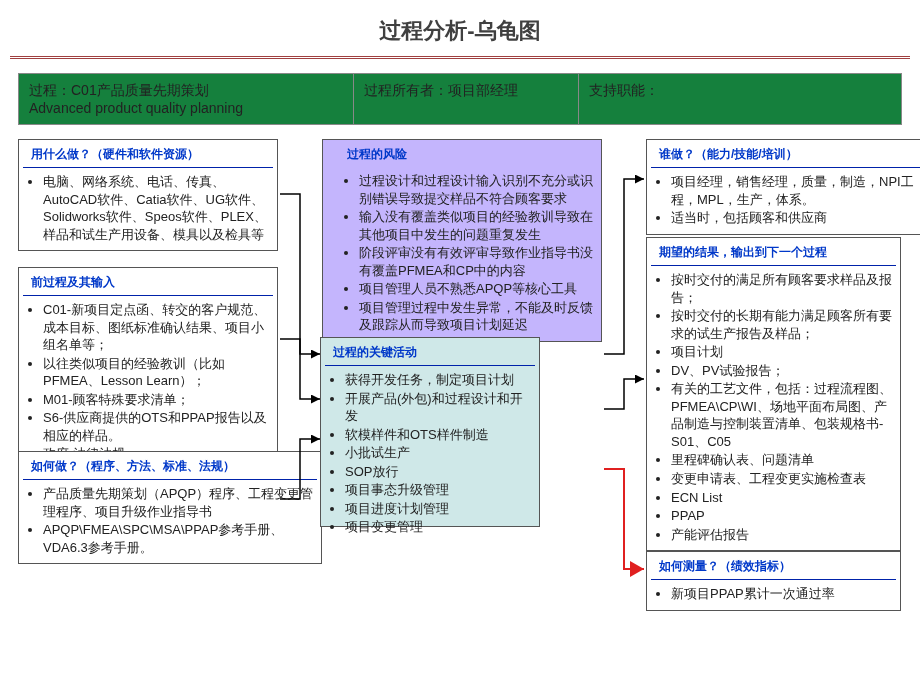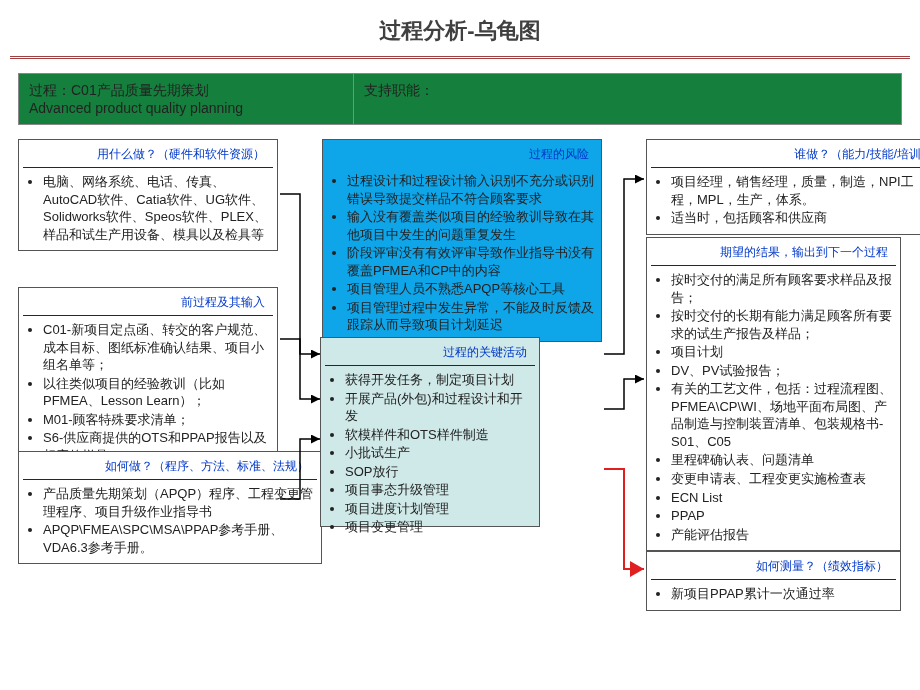--- a/index.html
+++ b/index.html
@@ -43,64 +43,64 @@
       margin: 0 18px;
       height: 520px;
     }
     .box {
       position: absolute;
       border: 1px solid #555;
       background: #fff;
     }
     .box-header {
       color: #0038c9;
-      font-weight: normal;
+      font-weight: bold;
       padding: 6px 8px 4px;
       font-size: 12px;
       border-bottom: 1.5px solid #0022aa;
       margin: 0 4px;
-      text-align: right;
     }
     .box-body {
       padding: 4px 6px 6px 6px;
       color: #222;
     }
     .box ul { list-style: disc; padding-left: 18px; }
     .box li { margin: 1px 0; line-height: 1.35; font-size: 13px; }
     .key-box { background: #cfe8e8; }
     .risk-box .box-header { border-bottom: none; }
-    .risk-box { background: #0ea5e9; }
+    .risk-box { background: #c4b5fd; padding-left: 12px; }
     svg.arrow-svg { position: absolute; overflow: visible; }
   </style>
 </head>
 <body>
 
 <div class="title">过程分析-乌龟图</div>
 <div class="title-underline"></div>
 
 <div class="header-table">
   <div class="header-cell hc1">
     <div>过程：C01产品质量先期策划</div>
     <div>Advanced product quality planning</div>
   </div>
+  <div class="header-cell hc2">过程所有者：项目部经理</div>
   <div class="header-cell hc3">支持职能：</div>
 </div>
 
 <div class="canvas">
 
   <div class="box" style="left:0; top:0; width:260px;">
     <div class="box-header">用什么做？（硬件和软件资源）</div>
     <div class="box-body">
         <ul>
           <li>电脑、网络系统、电话、传真、AutoCAD软件、Catia软件、UG软件、Solidworks软件、Speos软件、PLEX、样品和试生产用设备、模具以及检具等</li>
         </ul>
       </div>
   </div>
 
-  <div class="box" style="left:0; top:128px; width:260px;margin-top:20px;">
+  <div class="box" style="left:0; top:128px; width:260px;">
     <div class="box-header">前过程及其输入</div>
     <div class="box-body">
         <ul>
           <li>C01-新项目定点函、转交的客户规范、成本目标、图纸标准确认结果、项目小组名单等；</li>
           <li>以往类似项目的经验教训（比如PFMEA、Lesson Learn）；</li>
           <li>M01-顾客特殊要求清单；</li>
           <li>S6-供应商提供的OTS和PPAP报告以及相应的样品。</li>
           <li>政府-法律法规</li>
         </ul>
       </div>

